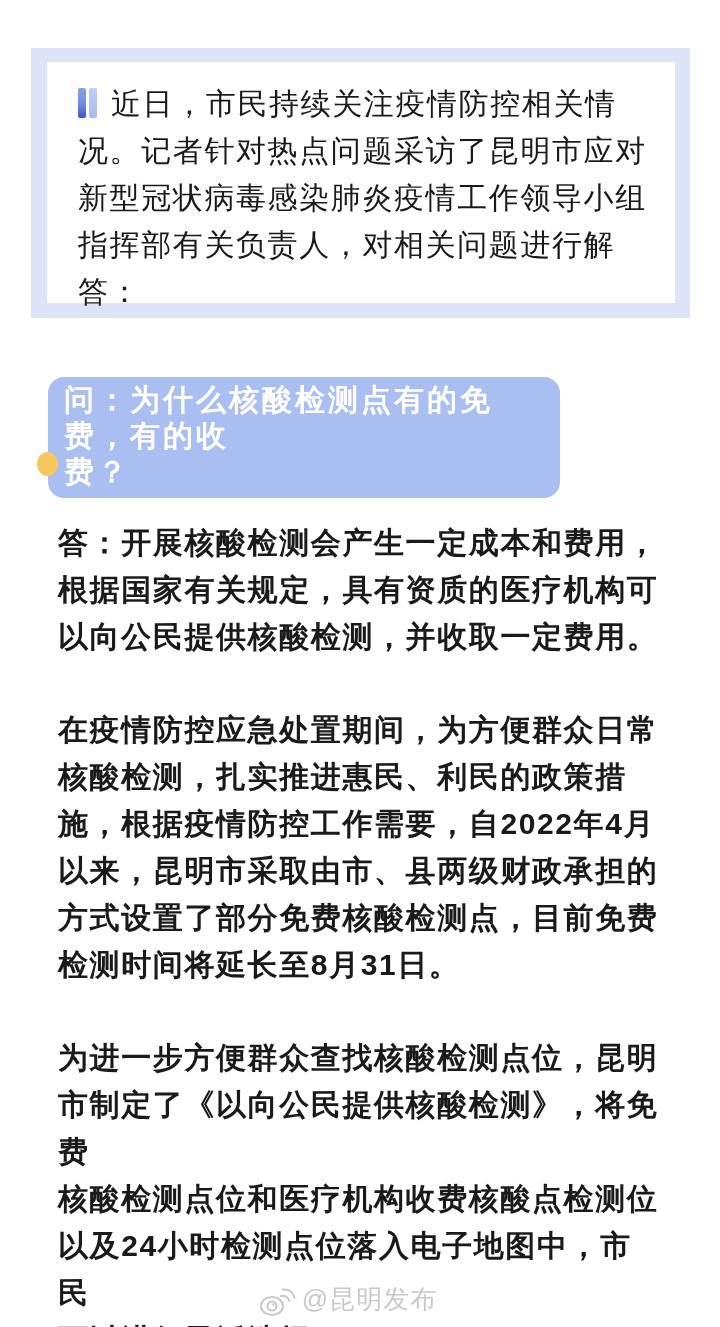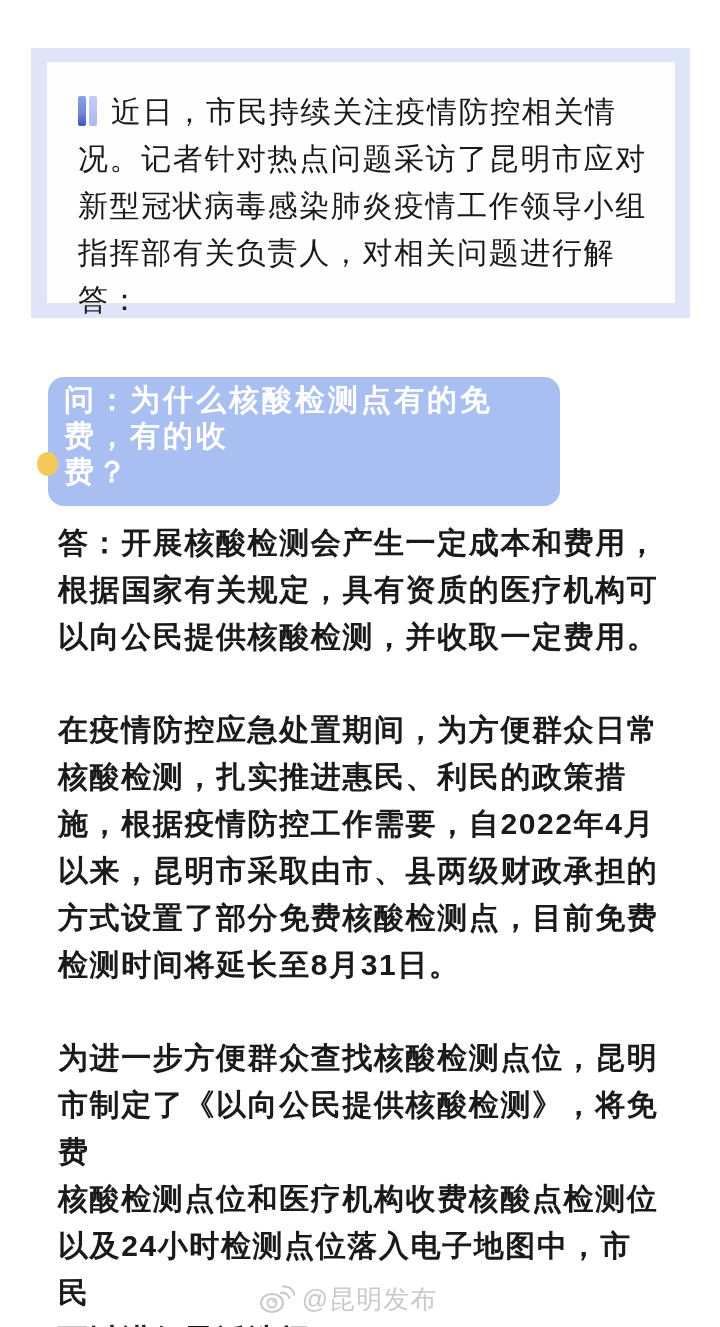--- a/index.html
+++ b/index.html
@@ -13,42 +13,42 @@
 
   
   .intro-panel{
     position:absolute;left:31px;top:48px;width:659px;height:270px;
     background:var(--panel-lavender,#dfe5f9);
   }
   .intro-card{
     position:absolute;left:16px;top:14px;width:628px;height:241px;
     background:var(--card-white,#fefefe);
     box-sizing:border-box;
-    padding:26px 24px 0 31px;
+    padding:18px 24px 0 31px;
   }
   .intro-text{
     font-size:30px;line-height:47px;letter-spacing:1.6px;
     color:var(--body-text,#1c1c1c);
     white-space:pre-line;
   }
   .quote-icon{
     display:inline-flex;gap:3px;height:30px;margin-right:14px;
     vertical-align:-4px;
   }
   .quote-icon .bar{width:8px;height:30px;border-radius:2px;display:inline-block;}
   .quote-icon .bar-l{background:linear-gradient(180deg,#8ba2e8 0%,#7289d9 55%,#3d55c4 100%);}
   .quote-icon .bar-r{background:linear-gradient(180deg,#c3cef4 0%,#a9baee 100%);}
 
   
   .question-box{
     position:absolute;left:48px;top:377px;width:512px;
     box-sizing:border-box;
     background:var(--question-blue,#a9bef1);
     border-radius:16px;
-    padding:5px 14px 16px 16px;
+    padding:5px 14px 8px 16px;
     color:#ffffff;font-weight:700;
     font-size:30px;line-height:36px;letter-spacing:3px;
     white-space:pre-line;
     z-index:1;
   }
   .yellow-dot{
     position:absolute;left:37px;top:452px;width:21px;height:24px;
     background:var(--dot-yellow,#f5c95d);
     border-radius:50%;
     z-index:2;
@@ -62,21 +62,21 @@
     margin:0 0 46px 0;
     font-size:30px;line-height:47px;letter-spacing:1.6px;
     color:var(--body-text,#161616);
     white-space:pre-line;
     font-weight:bold;
   }
 
   
   .watermark{
     position:absolute;left:0;top:1282px;width:696px;
-    display:flex;justify-content:center;align-items:flex-start;gap:7px;
+    display:flex;justify-content:center;align-items:flex-end;gap:7px;
     color:var(--watermark-gray,#c9c9c9);
     font-size:26px;letter-spacing:1px;
   }
   .watermark svg{display:block;}
 </style>
 </head>
 <body>
 
 <div class="page">
 

